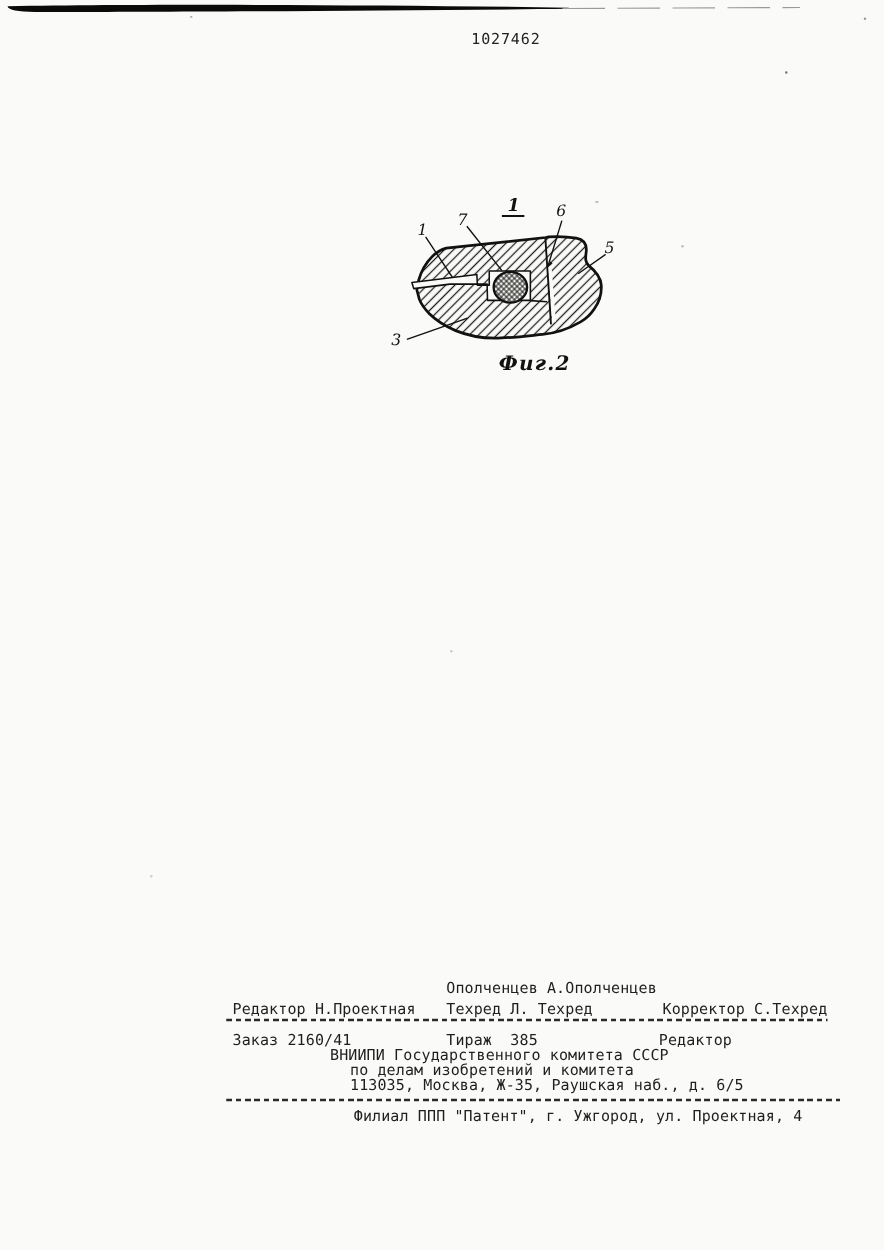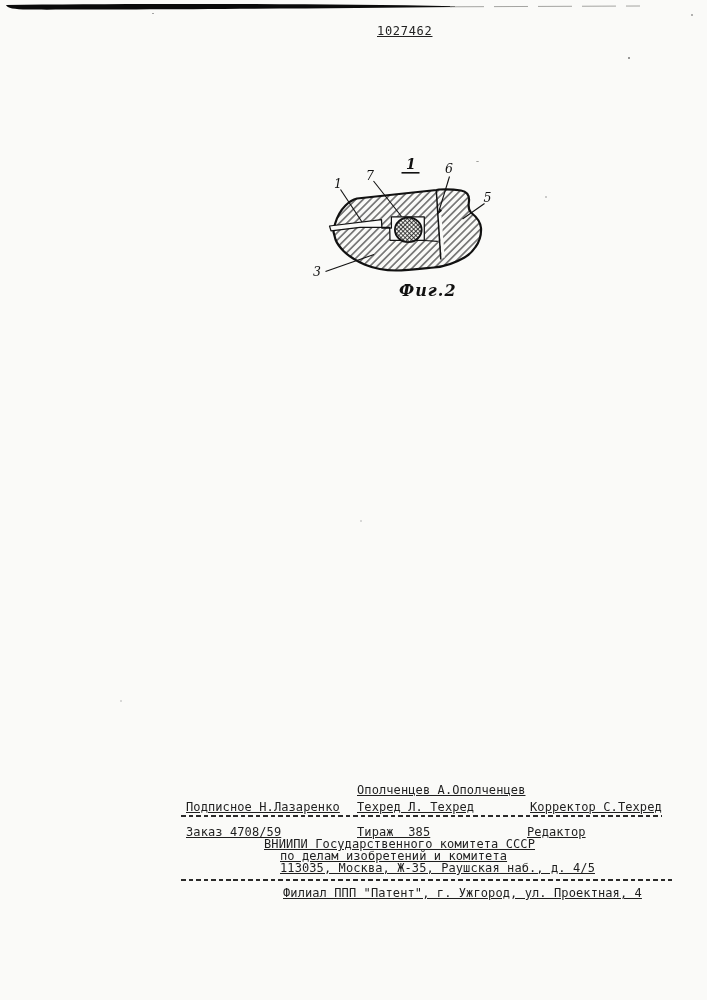--- a/index.html
+++ b/index.html
@@ -8,21 +8,20 @@
     background:#fafaf8;
     font-family:"DejaVu Sans Mono","Liberation Mono",monospace;
     position:relative;overflow:hidden;
     color:#1c1c1c;
   }
   .abs{position:absolute;}
   .mono{
     font-family:"DejaVu Sans Mono","Liberation Mono",monospace;
     font-size:12px;line-height:13px;white-space:pre;color:#1f1f1f;
     letter-spacing:0.1px;
-    text-decoration:underline;
   }
   .patent-number{
     left:377px;top:25px;font-size:12px;letter-spacing:0.7px;color:#222;
   }
   .dashed{
     height:2px;
     background:repeating-linear-gradient(90deg,#2a2a2a 0,#2a2a2a 4.5px,transparent 4.5px,transparent 7.5px);
   }
   .dash1{left:181px;top:815px;width:481px;}
   .dash2{left:181px;top:879px;width:491px;}
@@ -90,32 +89,32 @@
   <text x="334" y="188" font-family="DejaVu Serif, Liberation Serif, serif" font-style="italic" font-size="12.5" fill="#111">1</text>
   <text x="366" y="180" font-family="DejaVu Serif, Liberation Serif, serif" font-style="italic" font-size="12.5" fill="#111">7</text>
   <text x="445" y="173" font-family="DejaVu Serif, Liberation Serif, serif" font-style="italic" font-size="12.5" fill="#111">6</text>
   <text x="483.5" y="202" font-family="DejaVu Serif, Liberation Serif, serif" font-style="italic" font-size="12.5" fill="#111">5</text>
   <text x="313" y="276" font-family="DejaVu Serif, Liberation Serif, serif" font-style="italic" font-size="12.5" fill="#111">3</text>
 
   <text x="399" y="296" font-family="DejaVu Serif, Liberation Serif, serif" font-style="italic" font-weight="bold" font-size="16" letter-spacing="1" fill="#111">Фиг.2</text>
 </svg>
 
 <div class="abs mono" style="left:357px;top:784px">Ополченцев А.Ополченцев</div>
-<div class="abs mono" style="left:186px;top:801px">Подписное Н.Лазаренко</div>
+<div class="abs mono" style="left:186px;top:801px">Редактор Н.Проектная</div>
 <div class="abs mono" style="left:357px;top:801px">Техред Л. Техред</div>
 <div class="abs mono" style="left:530px;top:801px">Корректор С.Техред</div>
 
 <div class="abs dashed dash1"></div>
 
-<div class="abs mono" style="left:186px;top:826px">Заказ 4708/59</div>
+<div class="abs mono" style="left:186px;top:826px">Заказ 2160/41</div>
 <div class="abs mono" style="left:357px;top:826px">Тираж  385</div>
 <div class="abs mono" style="left:527px;top:826px">Редактор</div>
 <div class="abs mono" style="left:264px;top:838px">ВНИИПИ Государственного комитета СССР</div>
 <div class="abs mono" style="left:280px;top:850px">по делам изобретений и комитета</div>
-<div class="abs mono" style="left:280px;top:862px">113035, Москва, Ж-35, Раушская наб., д. 4/5</div>
+<div class="abs mono" style="left:280px;top:862px">113035, Москва, Ж-35, Раушская наб., д. 6/5</div>
 
 <div class="abs dashed dash2"></div>
 
 <div class="abs mono" style="left:283px;top:887px">Филиал ППП "Патент", г. Ужгород, ул. Проектная, 4</div>
 
 <div class="speck" style="left:628px;top:57px;width:2px;height:2px;background:#777"></div>
 <div class="speck" style="left:691px;top:14px;width:2px;height:2px;background:#999"></div>
 <div class="speck" style="left:152px;top:13px;width:2px;height:1px;background:#888"></div>
 <div class="speck" style="left:476px;top:161px;width:3px;height:1px;background:#9a9a96"></div>
 <div class="speck" style="left:545px;top:196px;width:2px;height:2px;background:#bbb"></div>

